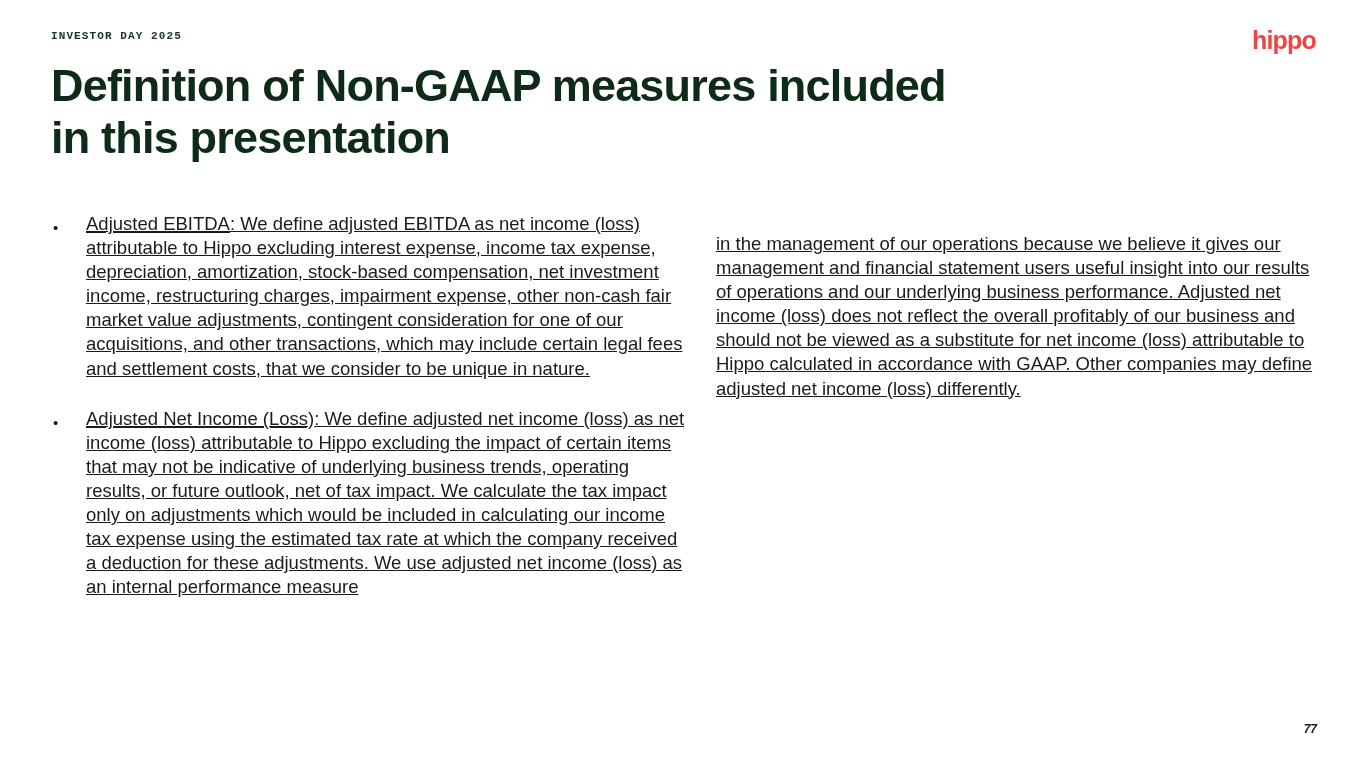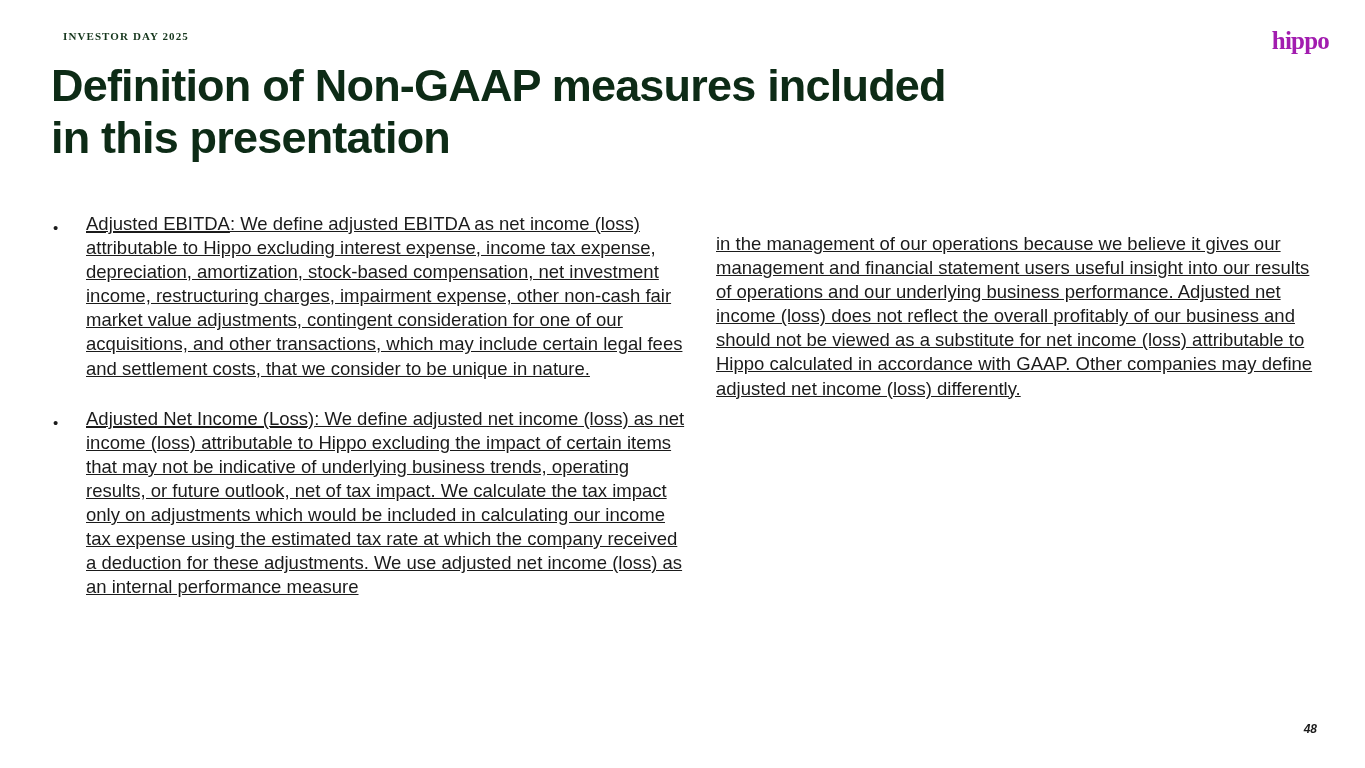--- a/index.html
+++ b/index.html
@@ -21,33 +21,32 @@
     box-sizing: border-box;
   }
   .eyebrow {
     position: absolute;
     left: 51px;
     top: 30px;
     font-size: 11px;
     font-weight: bold;
     letter-spacing: 1.1px;
     color: #15361c;
-    font-family: Liberation Serif, serif;
-    margin-left: 12px;
+    font-family: Liberation Mono, monospace;
   }
   .logo {
     position: absolute;
-    right: 36px;
+    right: 49px;
     top: 28px;
     font-size: 25px;
     font-weight: bold;
-    color: #a21caf;
+    color: #ef4444;
     letter-spacing: -0.8px;
     line-height: 1;
-    font-family: Liberation Serif, serif;
+    font-family: Liberation Sans, sans-serif;
   }
   .title {
     position: absolute;
     left: 51px;
     top: 60px;
     width: 1120px;
     font-size: 45px;
     line-height: 52px;
     font-weight: bold;
     color: #0d2b16;
@@ -138,15 +137,15 @@
       </div>
 
     </div>
 
     <div class="col-right">
       <div class="para">in the management of our operations because we believe it gives our management and financial statement users useful insight into our results of operations and our underlying business performance. Adjusted net income (loss) does not reflect the overall profitably of our business and should not be viewed as a substitute for net income (loss) attributable to Hippo calculated in accordance with GAAP. Other companies may define adjusted net income (loss) differently.</div>
     </div>
 
   </div>
 
-  <div class="page-num">48</div>
+  <div class="page-num">77</div>
 
 </div>
 
 </body></html>

